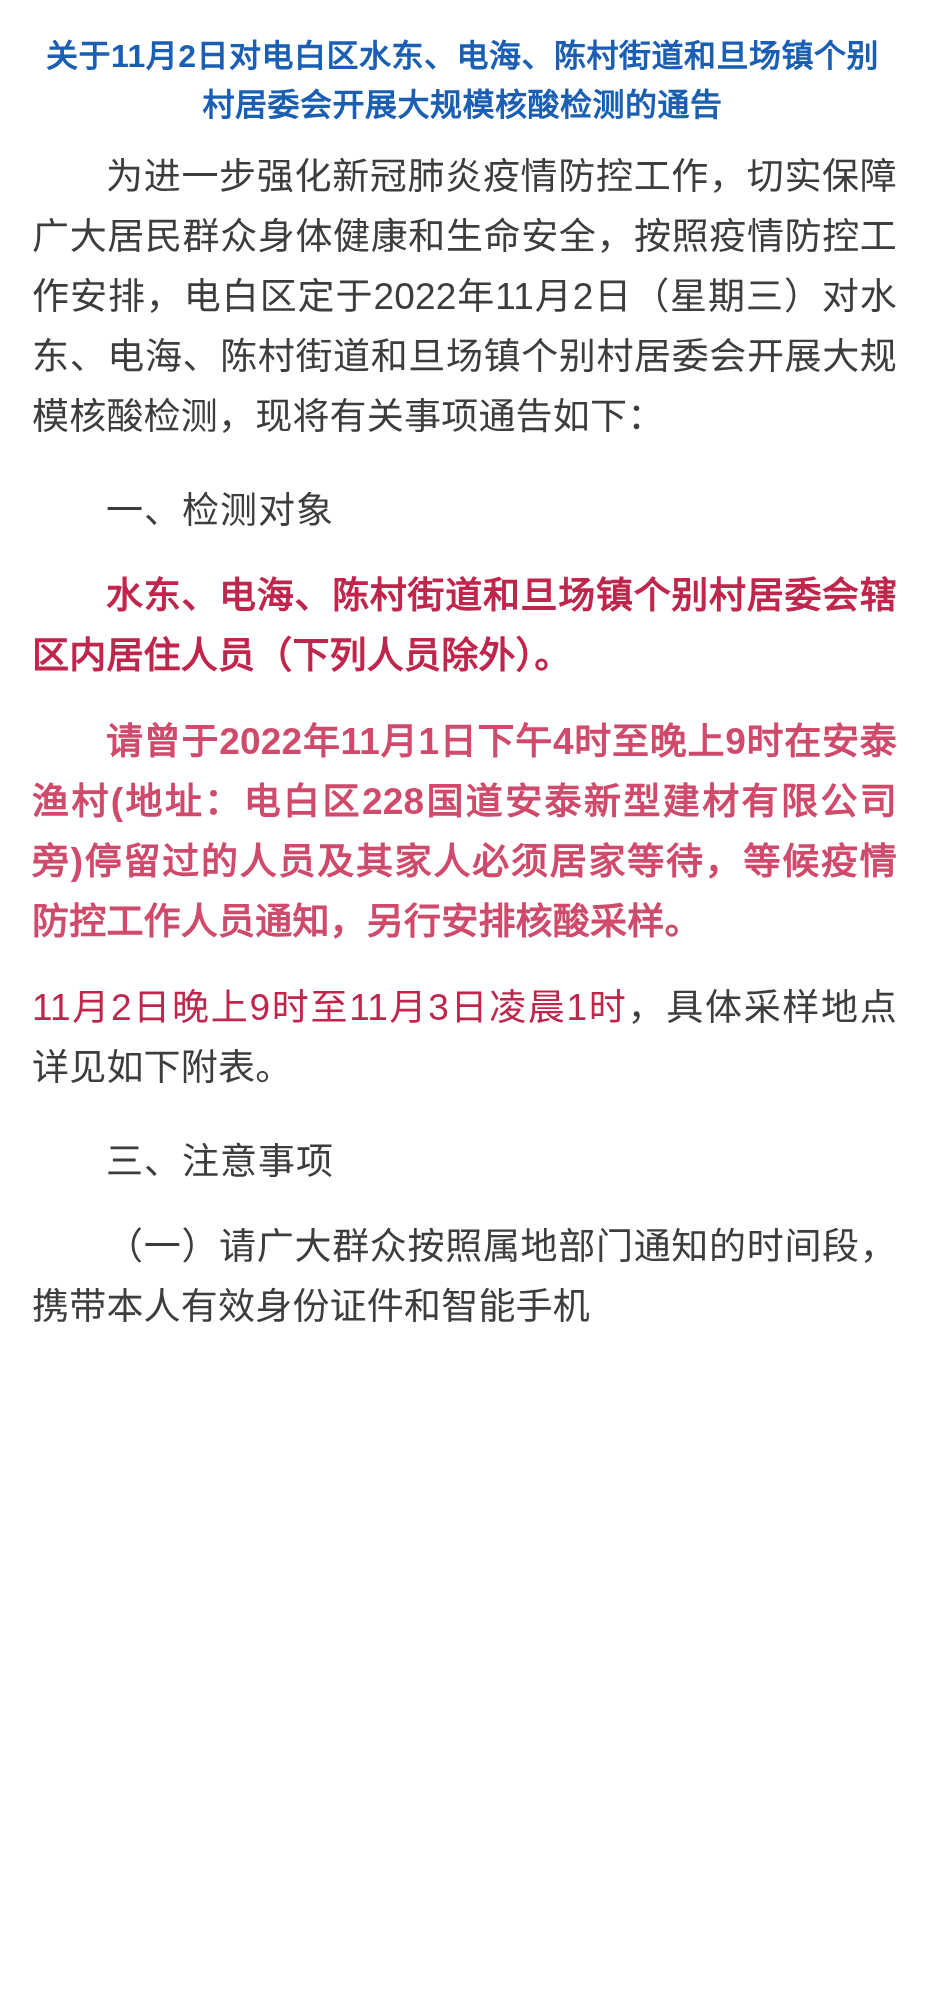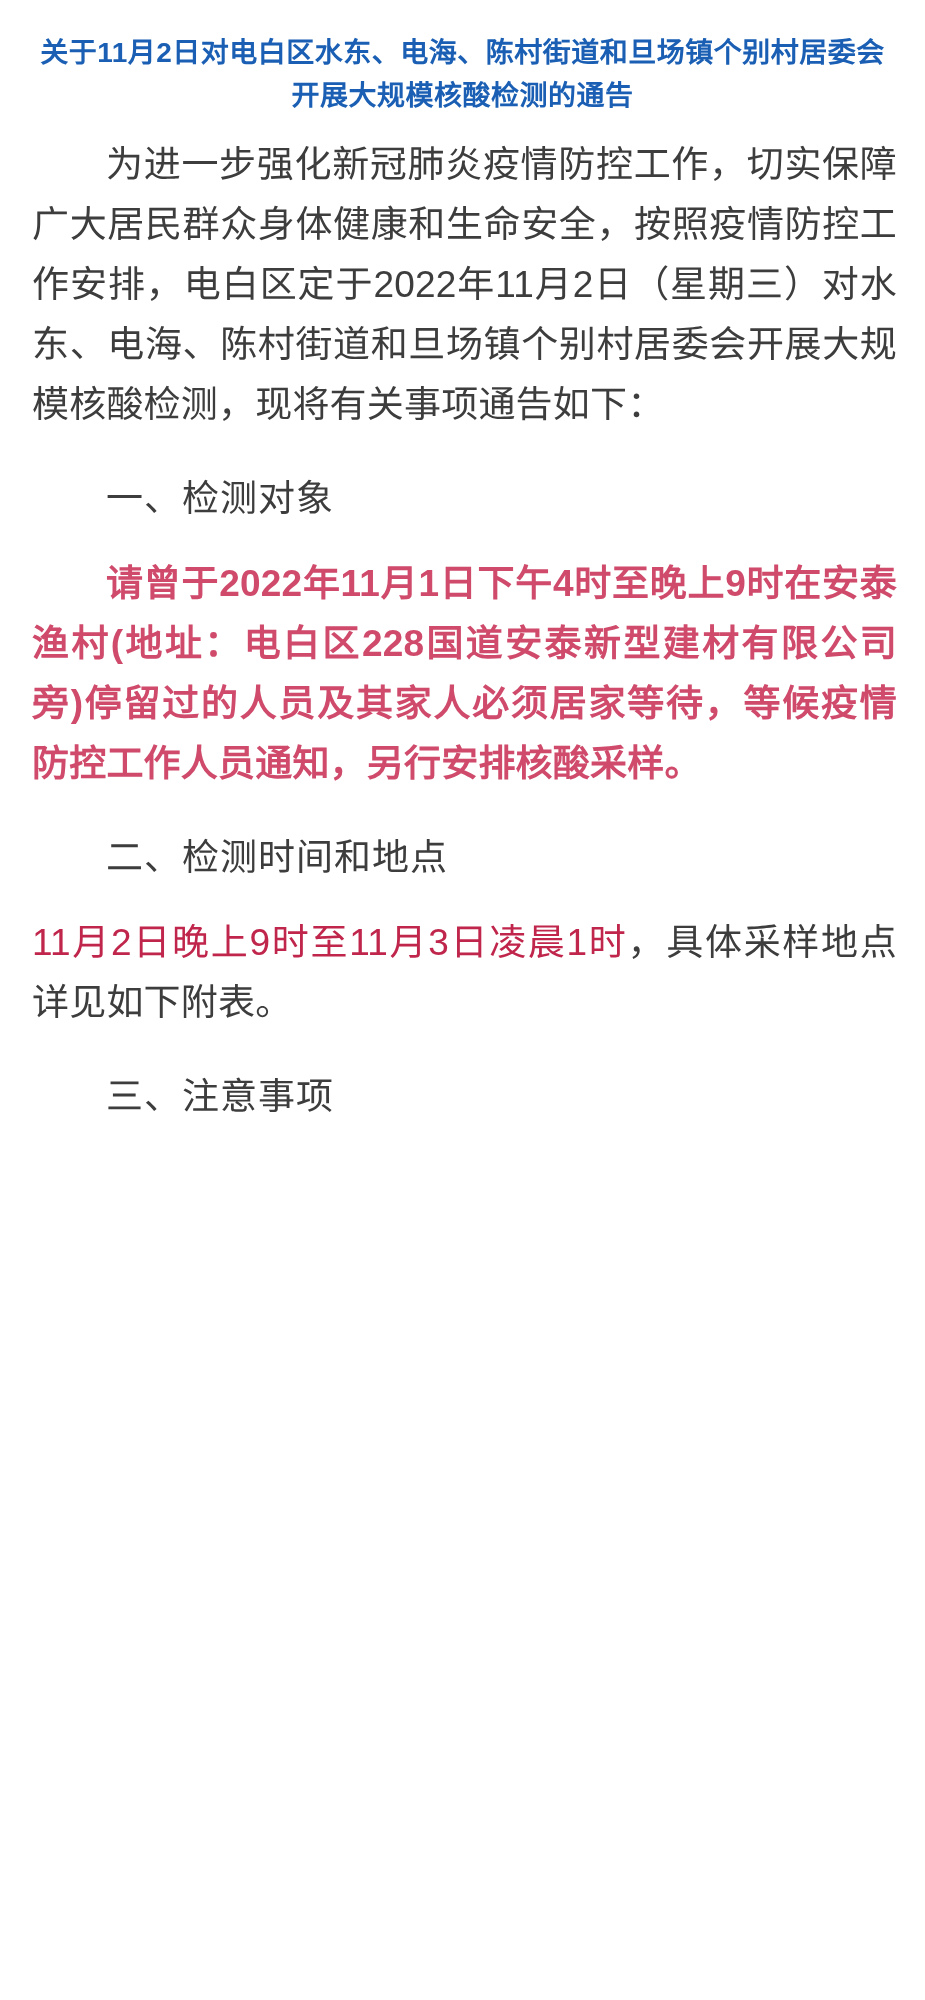--- a/index.html
+++ b/index.html
@@ -16,21 +16,21 @@
   .page {
     width: 925px;
     min-height: 2000px;
     box-sizing: border-box;
     padding: 22px 28px 0 28px;
     background: #ffffff;
     position: relative;
   }
   .doc-title {
     color: #1a5fb4;
-    font-size: 28px;
+    font-size: 32px;
     font-weight: bold;
     line-height: 1.52;
     text-align: center;
     letter-spacing: 0.5px;
     margin: 10px 6px 18px 6px;
   }
   .para {
     font-size: 37px;
     line-height: 1.62;
     color: #3d3d3d;
@@ -72,25 +72,26 @@
 <body>
 
 <div class="page">
 
   <h1 class="doc-title">关于11月2日对电白区水东、电海、陈村街道和旦场镇个别村居委会开展大规模核酸检测的通告</h1>
 
   <p class="para">为进一步强化新冠肺炎疫情防控工作，切实保障广大居民群众身体健康和生命安全，按照疫情防控工作安排，电白区定于2022年11月2日（星期三）对水东、电海、陈村街道和旦场镇个别村居委会开展大规模核酸检测，现将有关事项通告如下：</p>
 
   <h2 class="section-heading">一、检测对象</h2>
 
+  <p class="para emph-red">水东、电海、陈村街道和旦场镇个别村居委会辖区内居住人员（下列人员除外）。</p>
 
   <p class="para soft-red">请曾于2022年11月1日下午4时至晚上9时在安泰渔村(地址：电白区228国道安泰新型建材有限公司旁)停留过的人员及其家人必须居家等待，等候疫情防控工作人员通知，另行安排核酸采样。</p>
 
-  <h2 class="section-heading">二、检测时间和地点</h2>
 
   <p class="para mixed noindent">
     <span class="inline-red">11月2日晚上9时至11月3日凌晨1时</span><span>，具体采样地点详见如下附表。</span>
   </p>
 
   <h2 class="section-heading">三、注意事项</h2>
 
+  <p class="para">（一）请广大群众按照属地部门通知的时间段，携带本人有效身份证件和智能手机</p>
 
 </div>
 
 </body></html>

